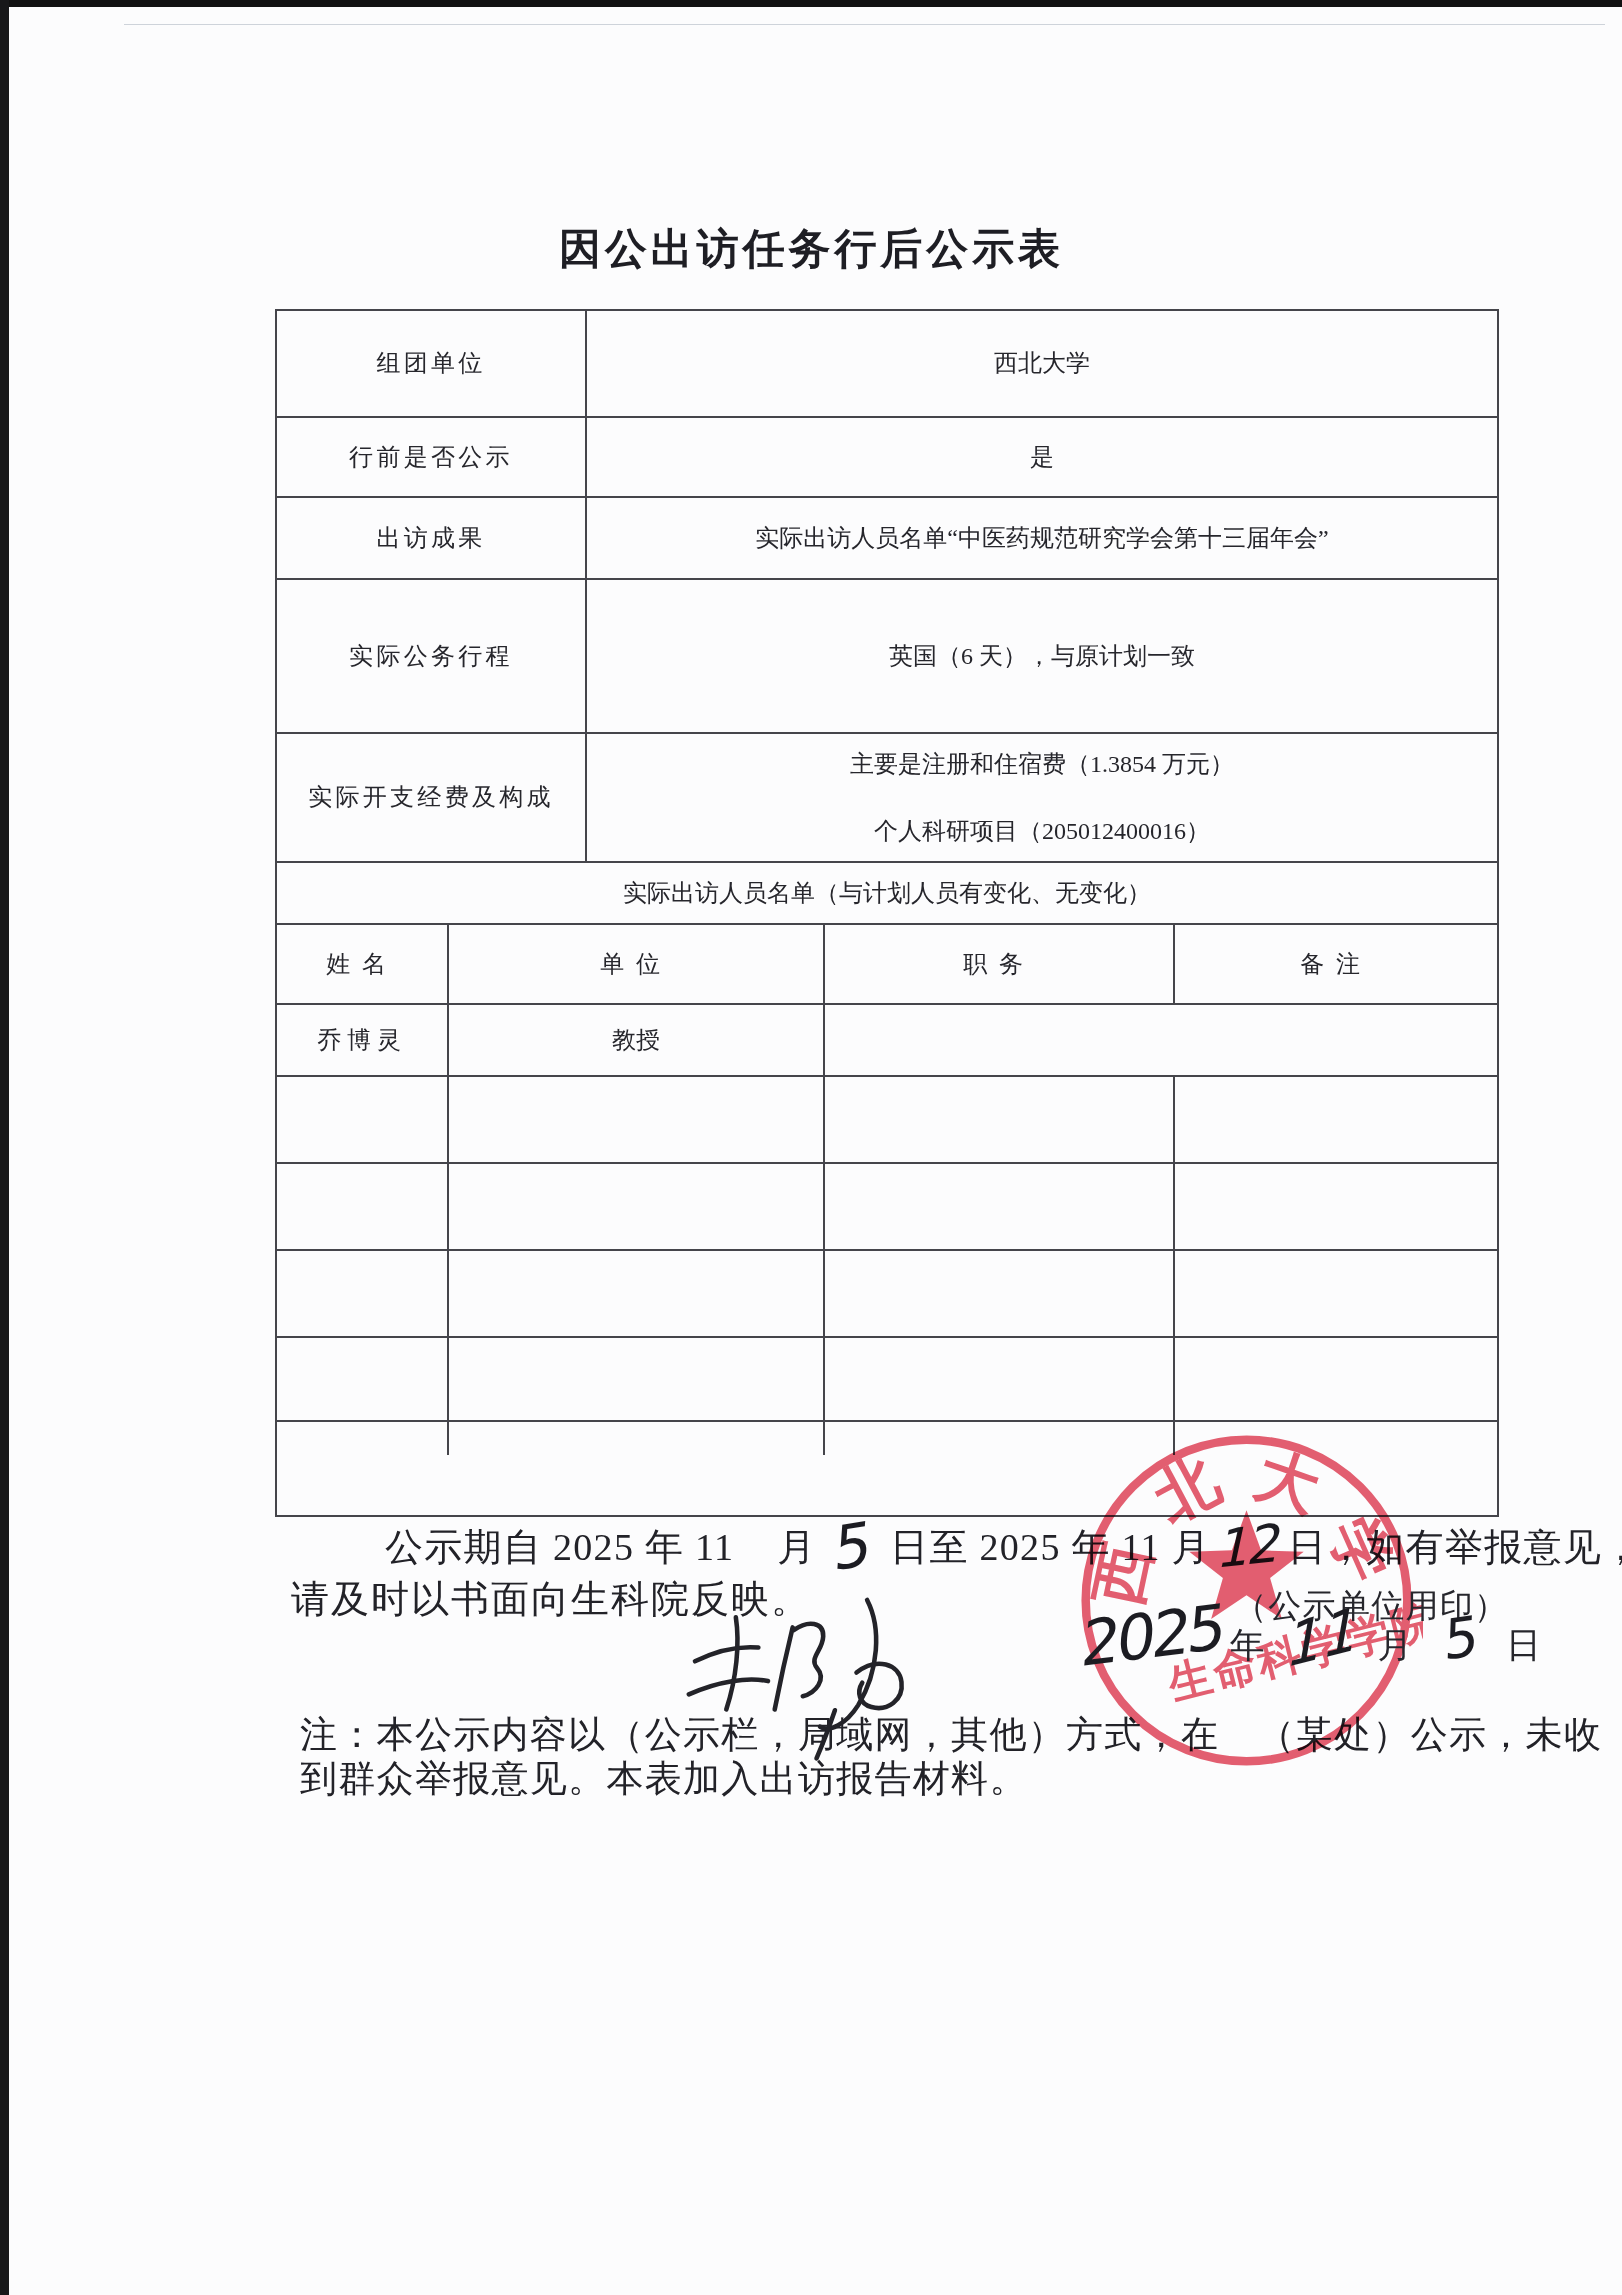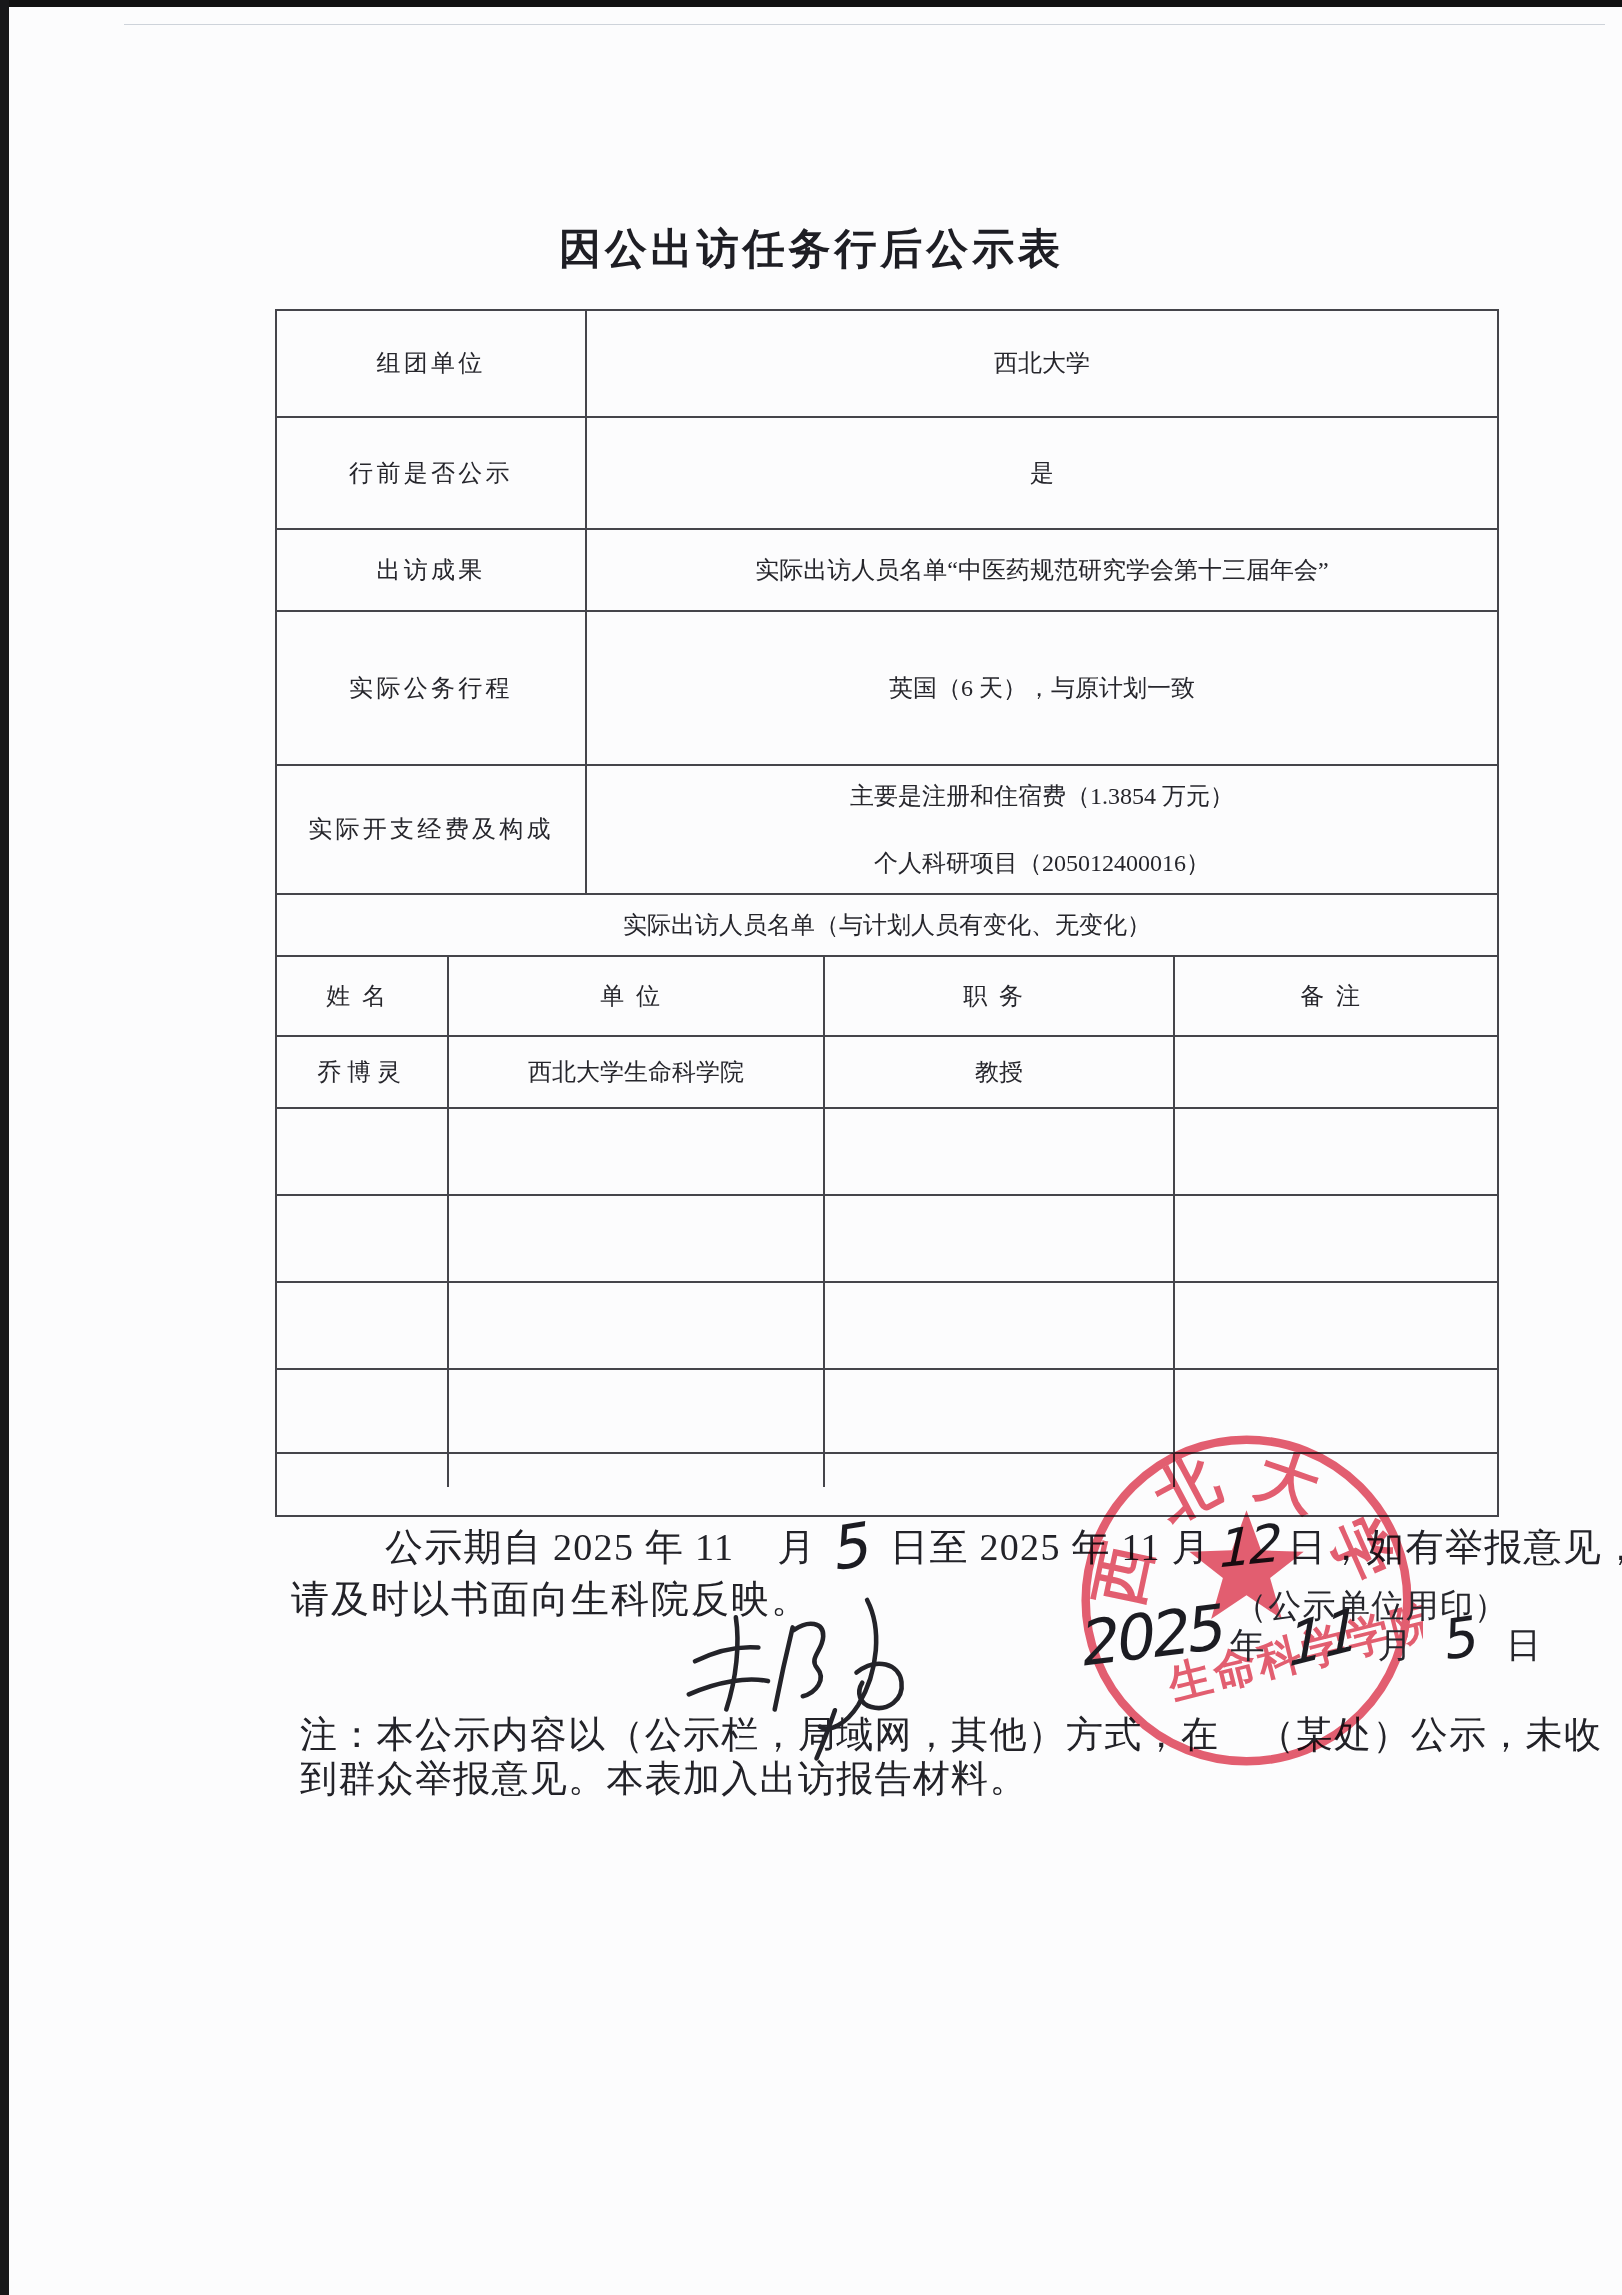--- a/index.html
+++ b/index.html
@@ -22,21 +22,21 @@
   
   .form-table{
     position:absolute;left:275px;top:309px;width:1224px;height:1208px;
     border:2px solid #45454b;box-sizing:border-box;
   }
   .trow{display:grid;box-sizing:border-box;}
   .trow + .trow{border-top:2px solid #45454b;}
   .cols2{grid-template-columns:308px 1fr;}
   .cols4{grid-template-columns:170px 376px 350px 1fr;}
   .cols1{grid-template-columns:1fr;}
-  .r1{height:105px;} .r2{height:112px;} .r3{height:82px;} .r4{height:154px;}
+  .r1{height:105px;} .r2{height:80px;} .r3{height:82px;} .r4{height:154px;}
   .r5{height:129px;} .r6{height:62px;}  .r7{height:80px;} .r8{height:72px;}
   .re{height:87px;} .re4{height:84px;} .rs{height:35px;}
   .cell{
     display:flex;align-items:center;justify-content:center;flex-direction:column;
     font-size:24px;box-sizing:border-box;text-align:center;line-height:1.35;
     padding:2.6px 6.5px;
   }
   .cell + .cell{border-left:2px solid #45454b;}
   .lab{letter-spacing:3.3px;}
   .hdr{letter-spacing:11.8px;}
@@ -133,21 +133,20 @@
 
   <div class="trow cols4 r7">
     <div class="cell hdr">姓名</div>
     <div class="cell hdr">单位</div>
     <div class="cell hdr">职务</div>
     <div class="cell hdr">备注</div>
   </div>
 
   <div class="trow cols4 r8">
     <div class="cell name-cell">乔博灵</div>
-    <div class="cell">西北大学生命科学院</div>
     <div class="cell">教授</div>
     <div class="cell"></div>
   </div>
 
   <div class="trow cols4 re">
     <div class="cell"></div>
       <div class="cell"></div>
     <div class="cell"></div>
       <div class="cell"></div>
   </div>

